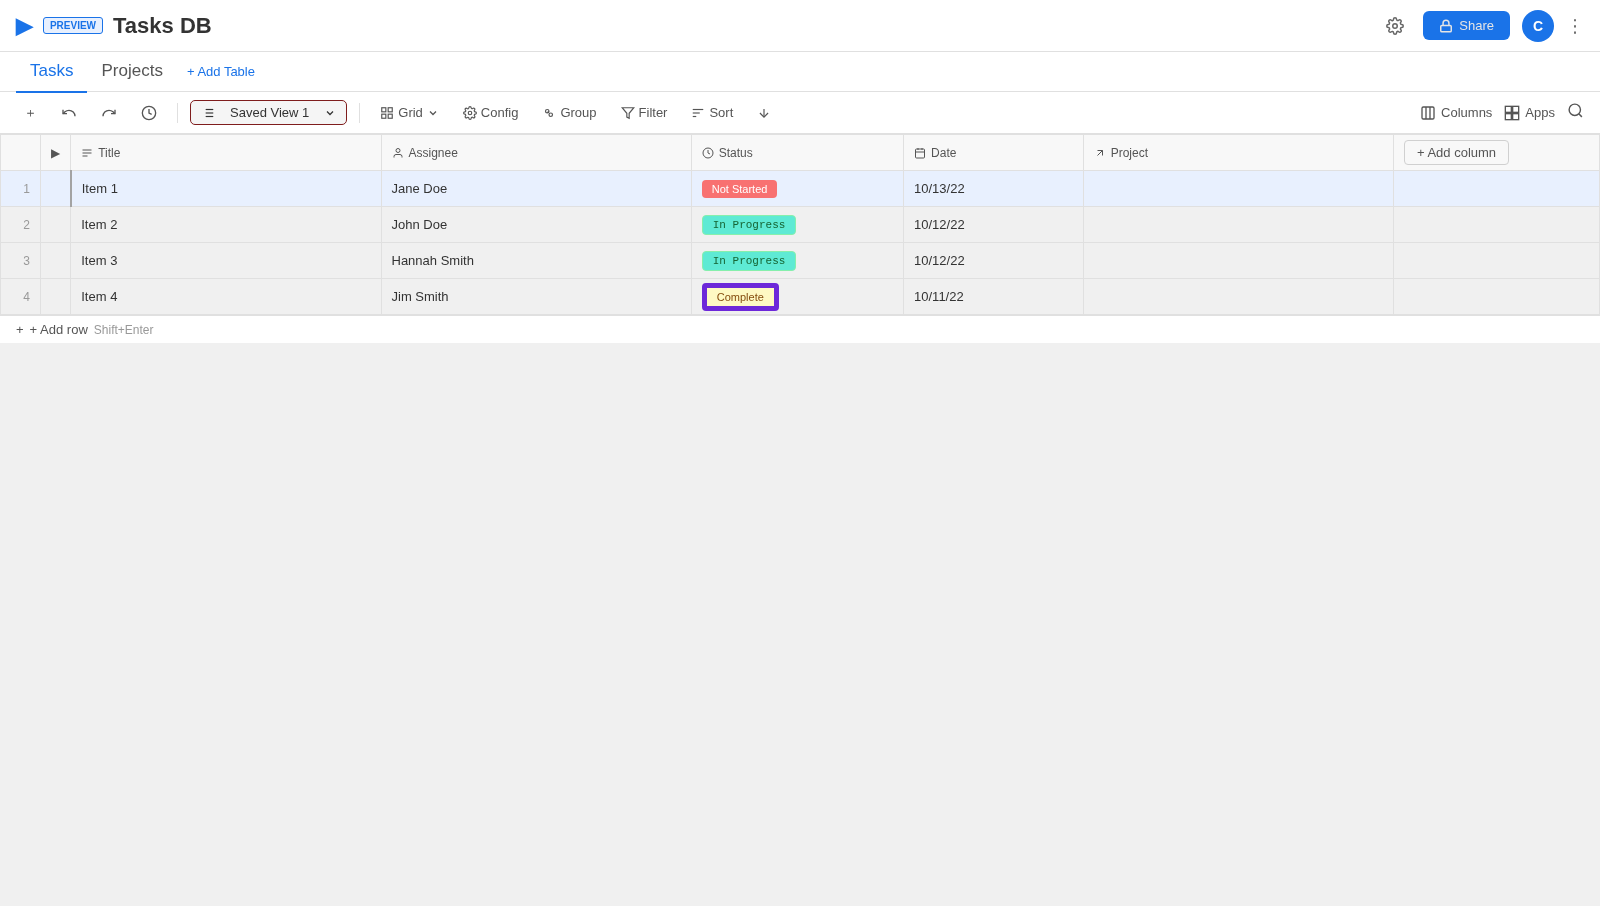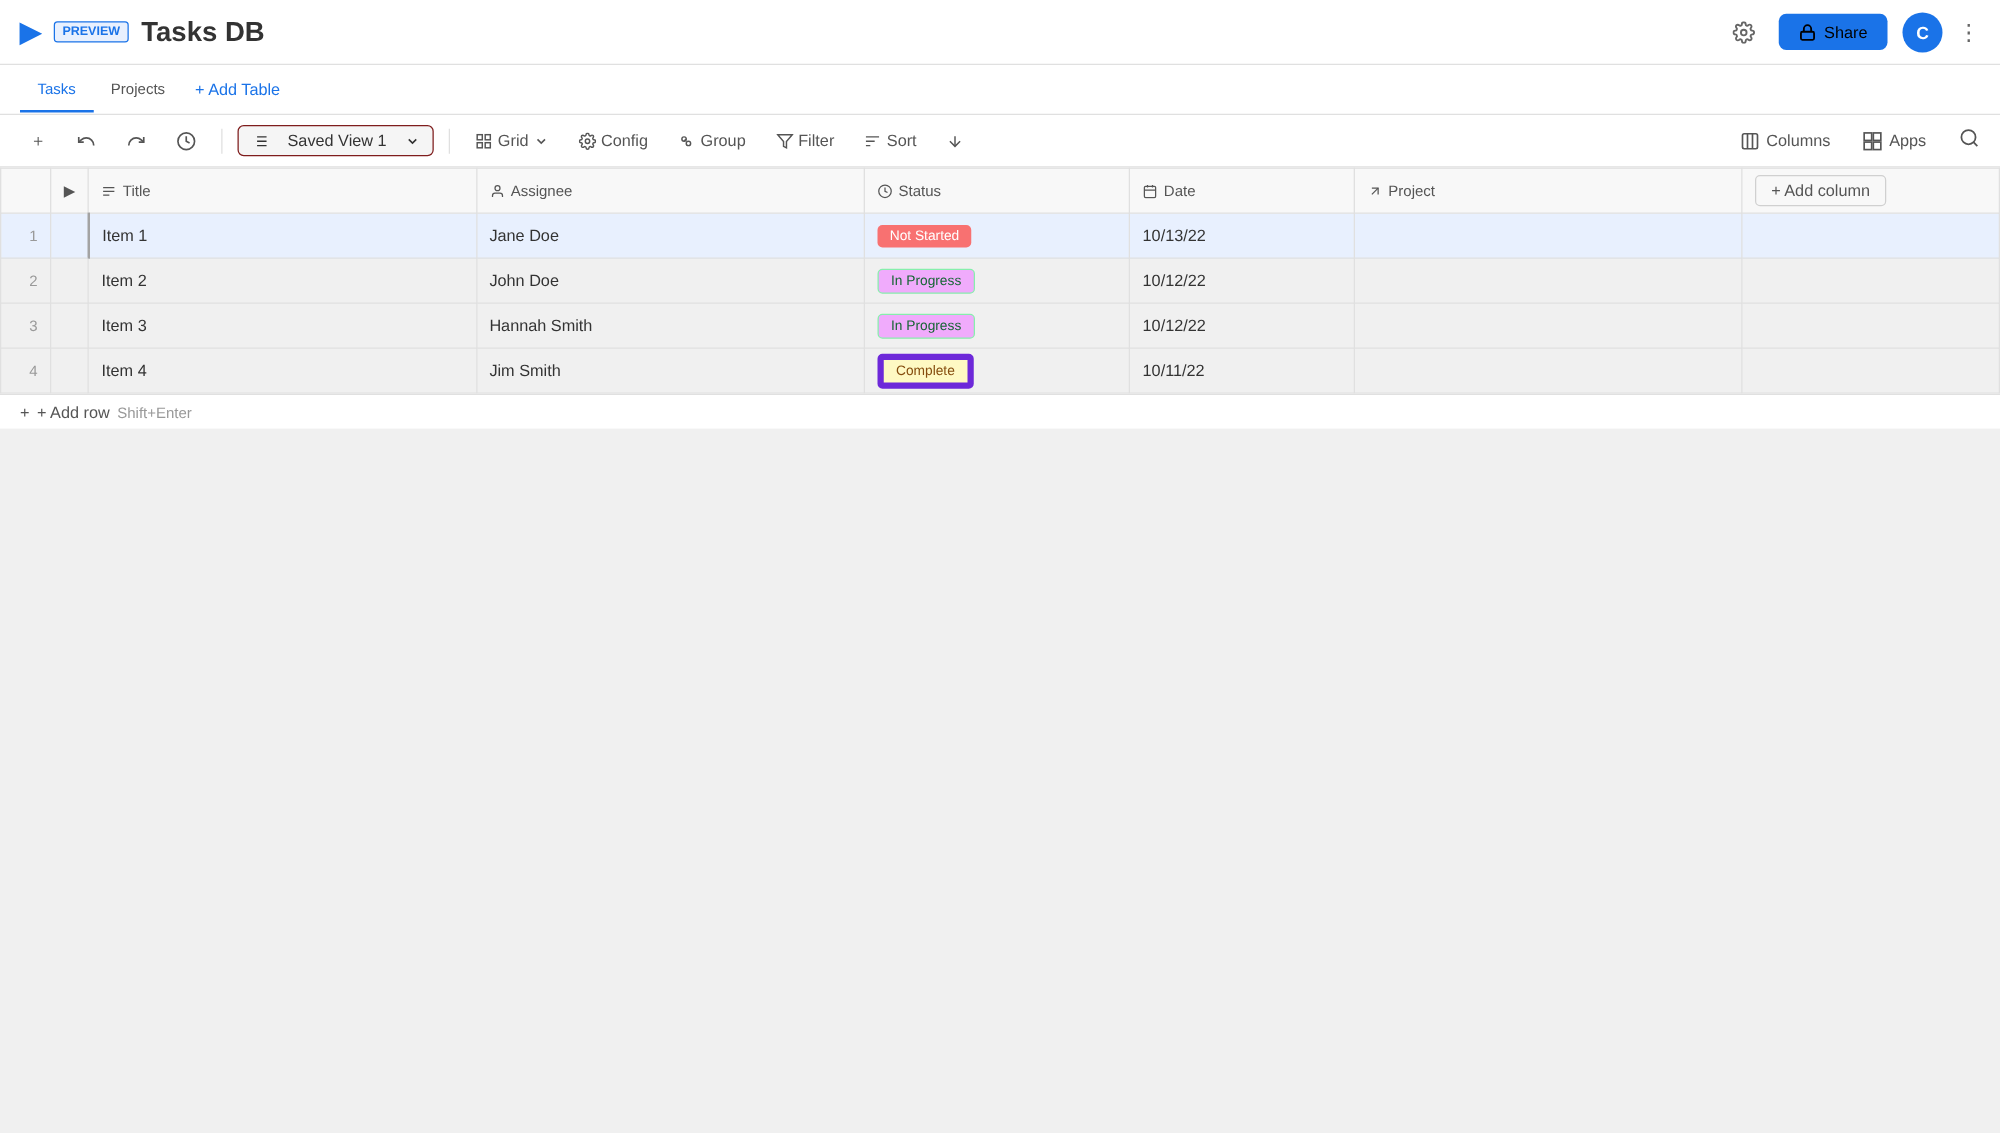--- a/index.html
+++ b/index.html
@@ -17,38 +17,38 @@
       padding: 2px 6px; border-radius: 3px; border: 1px solid #1a73e8;
     }
     .app-title { font-size: 22px; font-weight: 600; color: #333; }
     .top-header-right { display: flex; align-items: center; gap: 12px; }
     .icon-btn {
       background: none; border: none; cursor: pointer; color: #666;
       display: flex; align-items: center; justify-content: center;
       width: 32px; height: 32px; border-radius: 4px;
     }
     .share-btn {
-      background: #1a73e8; color: #000000; border: none; border-radius: 6px;
+      background: #1a73e8; color: #e5e5e5; border: none; border-radius: 6px;
       padding: 7px 16px; font-size: 13px; font-weight: 500; cursor: pointer;
       display: flex; align-items: center; gap: 6px;
     }
     .avatar {
       width: 32px; height: 32px; border-radius: 50%; background: #1a73e8;
       color: #fff; display: flex; align-items: center; justify-content: center;
       font-weight: 600; font-size: 14px;
     }
     .more-btn { background: none; border: none; cursor: pointer; font-size: 18px; color: #666; }
 
     
     .nav-tabs {
       display: flex; align-items: center; gap: 0;
       background: #fff; border-bottom: 1px solid #e0e0e0; padding: 0 16px; height: 40px;
     }
     .nav-tab {
-      padding: 10px 14px; font-size: 12px; cursor: pointer; border-bottom: 2px solid transparent;
+      padding: 10px 14px; font-size: 17px; cursor: pointer; border-bottom: 2px solid transparent;
       color: #555; font-weight: 500; white-space: nowrap;
     }
     .nav-tab.active { color: #1a73e8; border-bottom: 2px solid #1a73e8; }
     .add-table-btn {
       display: flex; align-items: center; gap: 4px; padding: 6px 10px;
       font-size: 13px; color: #1a73e8; cursor: pointer; background: none; border: none; font-weight: 500;
     }
 
     
     .toolbar {
@@ -85,38 +85,38 @@
     .title-col { min-width: 190px; }
     .assignee-col { min-width: 190px; }
     .status-col { min-width: 130px; }
     .date-col { min-width: 110px; }
     .project-col { min-width: 190px; }
 
     .status-badge {
       display: inline-block; padding: 3px 10px; border-radius: 4px; font-size: 11px; font-weight: 500;
     }
     .status-not-started { background: #f87171; color: #fff; }
-    .status-in-progress { background: #f0abfc; color: #166534; border: 1px solid #86efac; }
+    .status-in-progress { background: #5eead4; color: #166534; border: 1px solid #86efac; font-family: Liberation Mono, monospace; }
     .status-complete { background: #fef9c3; color: #854d0e; border: 5px solid #6d28d9; }
 
     .add-column-btn {
       background: none; border: 1px solid #d0d0d0; cursor: pointer; color: #555;
       font-size: 13px; padding: 4px 12px; border-radius: 4px; white-space: nowrap;
     }
 
     .add-row-btn {
       display: flex; align-items: center; gap: 6px; padding: 6px 16px;
       color: #555; font-size: 13px; cursor: pointer; background: none; border: none;
     }
     .add-row-shortcut { color: #999; font-size: 12px; }
 
     .th-row-expand { width: 30px; min-width: 30px; }
 
     
-    .toolbar-right-main { display: flex; align-items: center; gap: 26px; }
+    .toolbar-right-main { display: flex; align-items: center; gap: 12px; }
     .columns-btn, .apps-btn {
       display: flex; align-items: center; gap: 5px; background: none; border: none;
       cursor: pointer; font-size: 13px; color: #555;
     }
     .search-btn { background: none; border: none; cursor: pointer; color: #555; font-size: 16px; }
 
     .row-expand-cell { text-align: center; }
     .expand-arrow { color: #bbb; font-size: 12px; }
     .row-selected td { background: #e8f0fe !important; }
   </style>

